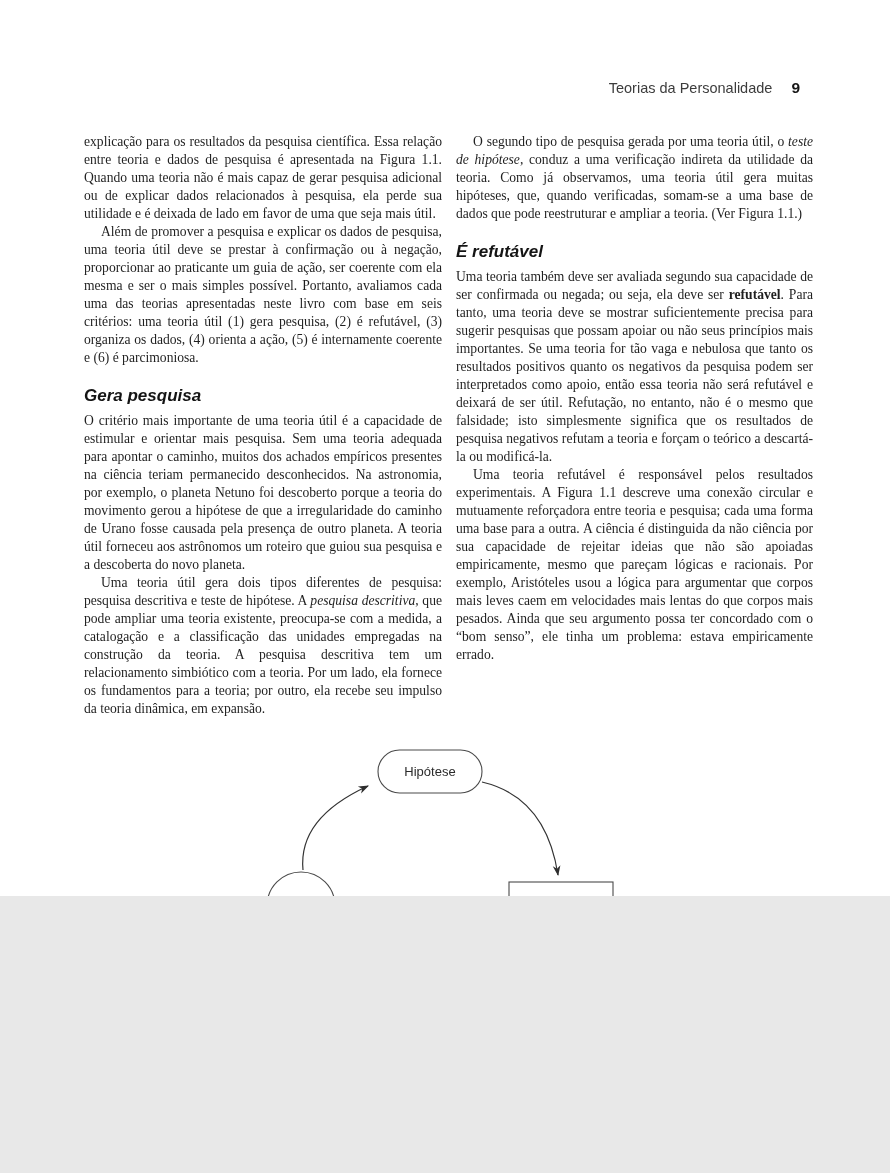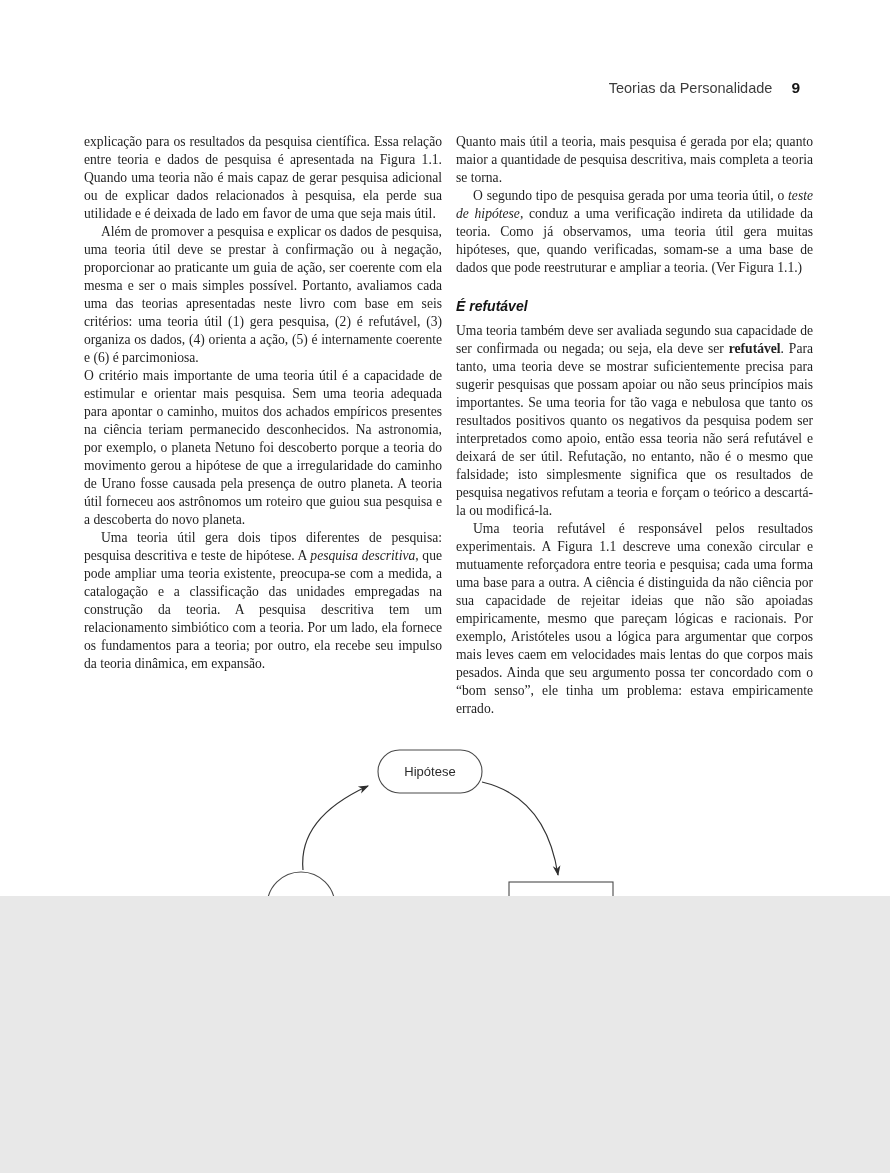--- a/index.html
+++ b/index.html
@@ -27,21 +27,21 @@
     text-align:justify;
     margin-top:24px;
   }
   .col-left{ left:84px;  width:358px; }
   .col-right{ left:456px; width:357px; }
   .col p{ margin:0; }
   .col p.indent{ text-indent:17px; }
   .col h2{
     font-family:"Liberation Sans", sans-serif;
     font-style:italic; font-weight:bold;
-    font-size:14px; color:#141414;
+    font-size:17px; color:#141414;
     margin:20px 0 7px 0; text-align:left;
   }
   
   .figure-wrap{ position:absolute; left:200px; top:740px; width:480px; height:330px; }
   .figure-wrap svg{ display:block; }
   .node-shape{ fill:#ffffff; stroke:#4a4a4a; stroke-width:1.1; }
   .edge{ fill:none; stroke:#333333; stroke-width:1.2; }
   .node-label{
     font-family:"Liberation Sans", sans-serif;
     font-size:13px; fill:#2b2b2b; text-anchor:middle;
@@ -65,26 +65,26 @@
 <div class="page">
 
   <div class="running-header">
     <span>Teorias da Personalidade</span>
     <span class="pagenum">9</span>
   </div>
 
   <div class="col col-left">
     <p>explicação para os resultados da pesquisa científica. Essa relação entre teoria e dados de pesquisa é apresentada na Figura 1.1. Quando uma teoria não é mais capaz de gerar pesquisa adicional ou de explicar dados relacionados à pesquisa, ela perde sua utilidade e é deixada de lado em favor de uma que seja mais útil.</p>
     <p class="indent">Além de promover a pesquisa e explicar os dados de pesquisa, uma teoria útil deve se prestar à confirmação ou à negação, proporcionar ao praticante um guia de ação, ser coerente com ela mesma e ser o mais simples possível. Portanto, avaliamos cada uma das teorias apresentadas neste livro com base em seis critérios: uma teoria útil (1) gera pesquisa, (2) é refutável, (3) organiza os dados, (4) orienta a ação, (5) é internamente coerente e (6) é parcimoniosa.</p>
+    <h2>Gera pesquisa</h2>
     <p>O critério mais importante de uma teoria útil é a capacidade de estimular e orientar mais pesquisa. Sem uma teoria adequada para apontar o caminho, muitos dos achados empíricos presentes na ciência teriam permanecido desconhecidos. Na astronomia, por exemplo, o planeta Netuno foi descoberto porque a teoria do movimento gerou a hipótese de que a irregularidade do caminho de Urano fosse causada pela presença de outro planeta. A teoria útil forneceu aos astrônomos um roteiro que guiou sua pesquisa e a descoberta do novo planeta.</p>
     <p class="indent">Uma teoria útil gera dois tipos diferentes de pesquisa: pesquisa descritiva e teste de hipótese. A <i>pesquisa descritiva</i>, que pode ampliar uma teoria existente, preocupa-se com a medida, a catalogação e a classificação das unidades empregadas na construção da teoria. A pesquisa descritiva tem um relacionamento simbiótico com a teoria. Por um lado, ela fornece os fundamentos para a teoria; por outro, ela recebe seu impulso da teoria dinâmica, em expansão.</p>
   </div>
 
   <div class="col col-right">
-    <p>Quanto mais útil a teoria, mais pesquisa é gerada por ela; quanto maior a quantidade de pesquisa descritiva, mais completa a teoria se torna.</p>
     <p class="indent">O segundo tipo de pesquisa gerada por uma teoria útil, o <i>teste de hipótese</i>, conduz a uma verificação indireta da utilidade da teoria. Como já observamos, uma teoria útil gera muitas hipóteses, que, quando verificadas, somam-se a uma base de dados que pode reestruturar e ampliar a teoria. (Ver Figura 1.1.)</p>
     <h2>É refutável</h2>
     <p>Uma teoria também deve ser avaliada segundo sua capacidade de ser confirmada ou negada; ou seja, ela deve ser <b>refutável</b>. Para tanto, uma teoria deve se mostrar suficientemente precisa para sugerir pesquisas que possam apoiar ou não seus princípios mais importantes. Se uma teoria for tão vaga e nebulosa que tanto os resultados positivos quanto os negativos da pesquisa podem ser interpretados como apoio, então essa teoria não será refutável e deixará de ser útil. Refutação, no entanto, não é o mesmo que falsidade; isto simplesmente significa que os resultados de pesquisa negativos refutam a teoria e forçam o teórico a descartá-la ou modificá-la.</p>
     <p class="indent">Uma teoria refutável é responsável pelos resultados experimentais. A Figura 1.1 descreve uma conexão circular e mutuamente reforçadora entre teoria e pesquisa; cada uma forma uma base para a outra. A ciência é distinguida da não ciência por sua capacidade de rejeitar ideias que não são apoiadas empiricamente, mesmo que pareçam lógicas e racionais. Por exemplo, Aristóteles usou a lógica para argumentar que corpos mais leves caem em velocidades mais lentas do que corpos mais pesados. Ainda que seu argumento possa ter concordado com o “bom senso”, ele tinha um problema: estava empiricamente errado.</p>
   </div>
 
   <div class="figure-wrap">
     <svg viewBox="0 0 480 330" width="480" height="330" xmlns="http://www.w3.org/2000/svg">
       <defs>
         <marker id="arw" viewBox="0 0 10 8" refX="9" refY="4" markerWidth="11" markerHeight="9" markerUnits="userSpaceOnUse" orient="auto">

